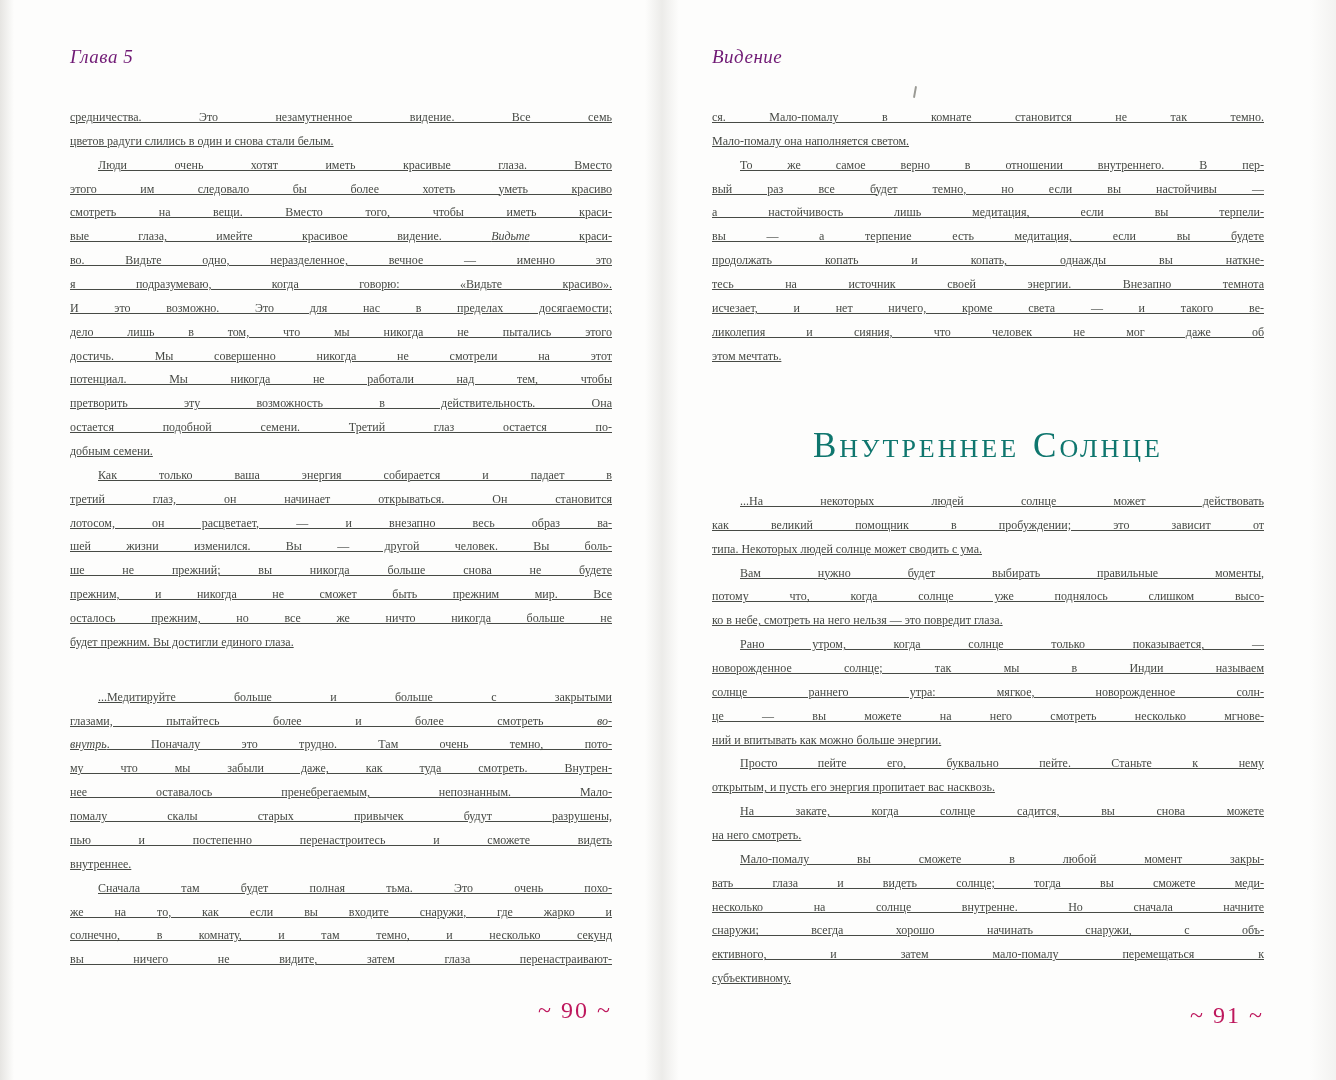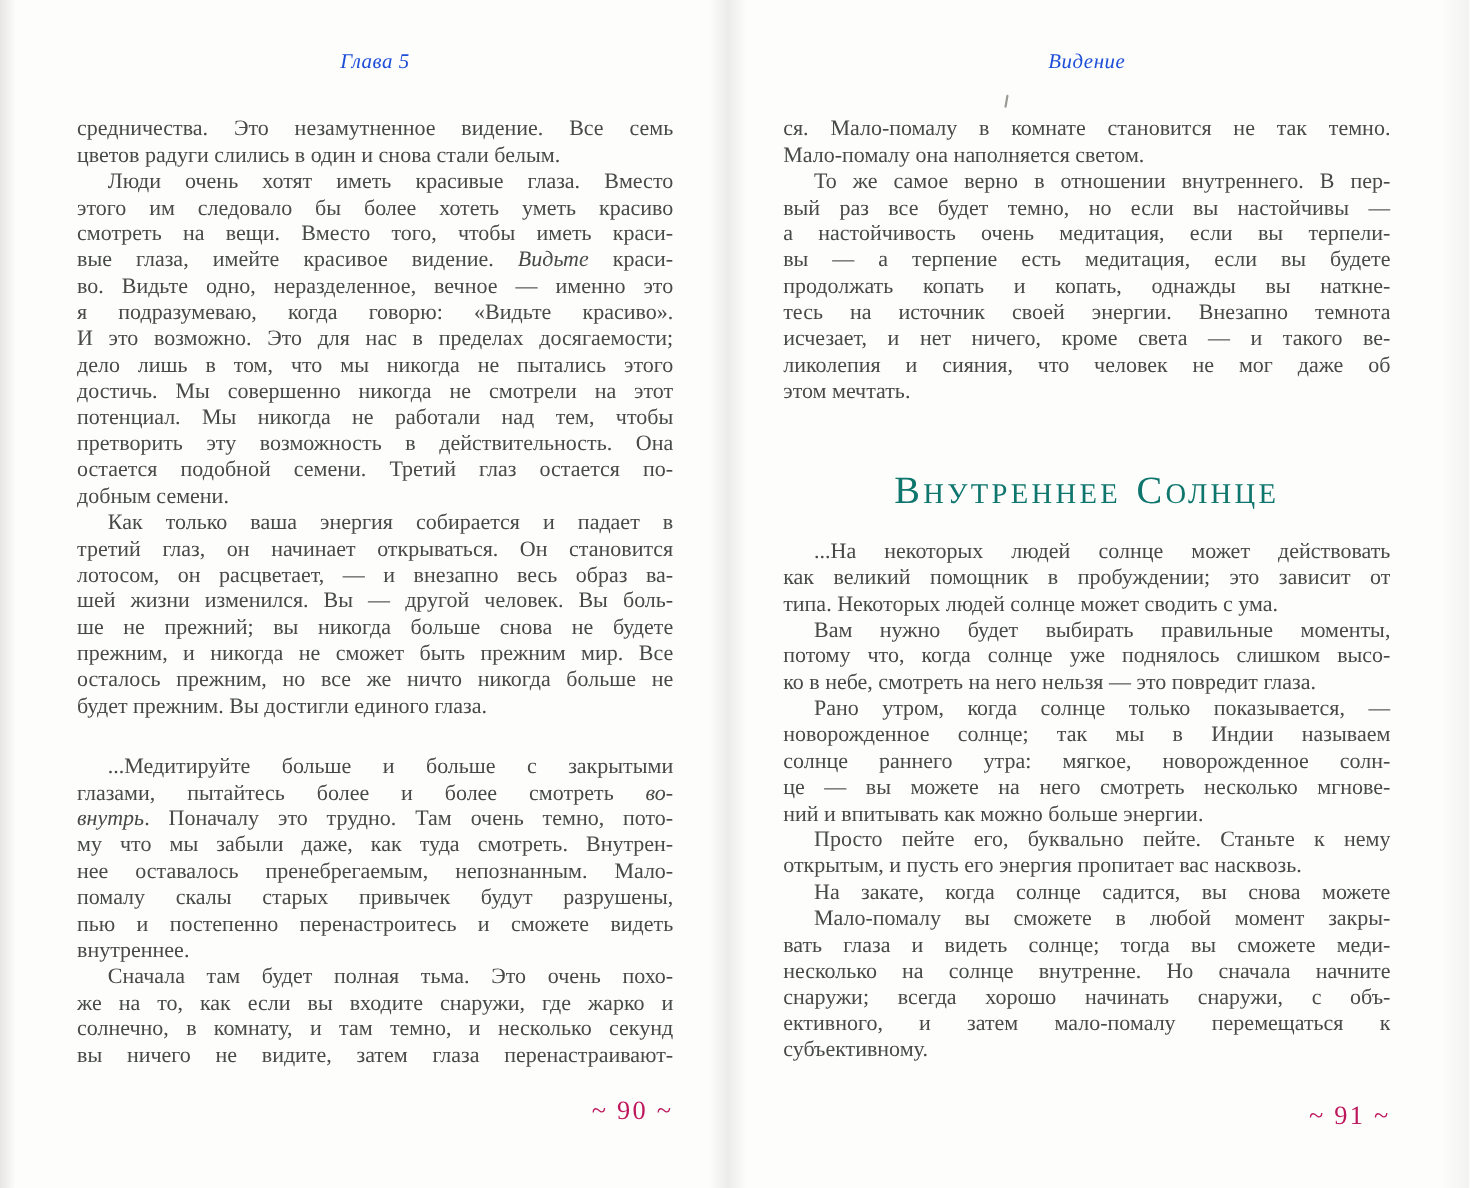--- a/index.html
+++ b/index.html
@@ -13,24 +13,24 @@
   .edge-left{position:absolute;left:0;top:0;width:14px;height:1080px;
     background:linear-gradient(to right,#e6e5e2,rgba(255,255,255,0));}
   .edge-right{position:absolute;right:0;top:0;width:26px;height:1080px;
     background:linear-gradient(to left,rgba(196,194,188,0.18),rgba(255,255,255,0));}
   .gutter{position:absolute;left:645px;top:0;width:34px;height:1080px;
     background:linear-gradient(to right,rgba(255,255,255,0),rgba(175,173,166,0.22) 50%,rgba(255,255,255,0));}
   .page{position:absolute;top:0;height:1080px;}
   .page-left{left:70px;width:542px;}
   .page-right{left:712px;width:552px;}
   .running-head{
-    position:absolute;top:46px;left:0;right:0;text-align:center;
-    font-style:italic;font-size:19px;color:#1d4ed8;letter-spacing:0.5px;
+    position:absolute;top:46px;left:0;right:0;text-align:left;
+    font-style:italic;font-size:19px;color:#701a75;letter-spacing:0.5px;
   }
-  .body-lines{position:absolute;left:0;right:0;font-size:20px;}
+  .body-lines{position:absolute;left:0;right:0;font-size:12px;text-decoration:underline;}
   .body-top{top:106px;}
   .page-right .body-bottom{top:490px;}
   .bline{
     height:23.86px;line-height:23.86px;overflow:hidden;
     text-align:justify;text-align-last:justify;
   }
   .bline.end{text-align-last:left;}
   .bline.ind{text-indent:28px;}
   .bline.gap{margin-top:31px;}
   .bline em{font-style:italic;}
@@ -102,21 +102,21 @@
     <div class="page-number">~ 90 ~</div>
   </div>
 
   <div class="page page-right">
     <div class="running-head">Видение</div>
     <div class="body-lines body-top">
         <div class="bline"><span>ся. Мало-помалу в комнате становится не так темно.</span></div>
         <div class="bline end"><span>Мало-помалу она наполняется светом.</span></div>
         <div class="bline ind"><span>То же самое верно в отношении внутреннего. В пер-</span></div>
         <div class="bline"><span>вый раз все будет темно, но если вы настойчивы —</span></div>
-        <div class="bline"><span>а настойчивость очень медитация, если вы терпели-</span></div>
+        <div class="bline"><span>а настойчивость лишь медитация, если вы терпели-</span></div>
         <div class="bline"><span>вы — а терпение есть медитация, если вы будете</span></div>
         <div class="bline"><span>продолжать копать и копать, однажды вы наткне-</span></div>
         <div class="bline"><span>тесь на источник своей энергии. Внезапно темнота</span></div>
         <div class="bline"><span>исчезает, и нет ничего, кроме света — и такого ве-</span></div>
         <div class="bline"><span>ликолепия и сияния, что человек не мог даже об</span></div>
         <div class="bline end"><span>этом мечтать.</span></div>
       </div>
     <div class="section-heading"><span class="capword"><span class="cap-initial">В</span><span class="cap-rest">НУТРЕННЕЕ</span></span><span class="capword"><span class="cap-initial">С</span><span class="cap-rest">ОЛНЦЕ</span></span></div>
     <div class="body-lines body-bottom">
         <div class="bline ind"><span>...На некоторых людей солнце может действовать</span></div>
@@ -126,20 +126,21 @@
         <div class="bline"><span>потому что, когда солнце уже поднялось слишком высо-</span></div>
         <div class="bline end"><span>ко в небе, смотреть на него нельзя — это повредит глаза.</span></div>
         <div class="bline ind"><span>Рано утром, когда солнце только показывается, —</span></div>
         <div class="bline"><span>новорожденное солнце; так мы в Индии называем</span></div>
         <div class="bline"><span>солнце раннего утра: мягкое, новорожденное солн-</span></div>
         <div class="bline"><span>це — вы можете на него смотреть несколько мгнове-</span></div>
         <div class="bline end"><span>ний и впитывать как можно больше энергии.</span></div>
         <div class="bline ind"><span>Просто пейте его, буквально пейте. Станьте к нему</span></div>
         <div class="bline end"><span>открытым, и пусть его энергия пропитает вас насквозь.</span></div>
         <div class="bline ind"><span>На закате, когда солнце садится, вы снова можете</span></div>
+        <div class="bline end"><span>на него смотреть.</span></div>
         <div class="bline ind"><span>Мало-помалу вы сможете в любой момент закры-</span></div>
         <div class="bline"><span>вать глаза и видеть солнце; тогда вы сможете меди-</span></div>
         <div class="bline"><span>несколько на солнце внутренне. Но сначала начните</span></div>
         <div class="bline"><span>снаружи; всегда хорошо начинать снаружи, с объ-</span></div>
         <div class="bline"><span>ективного, и затем мало-помалу перемещаться к</span></div>
         <div class="bline end"><span>субъективному.</span></div>
       </div>
     <div class="page-number">~ 91 ~</div>
   </div>
 

